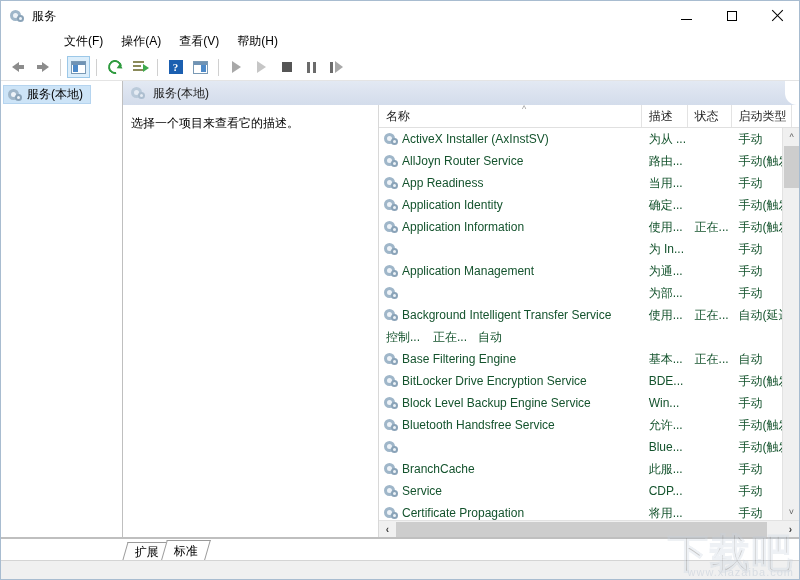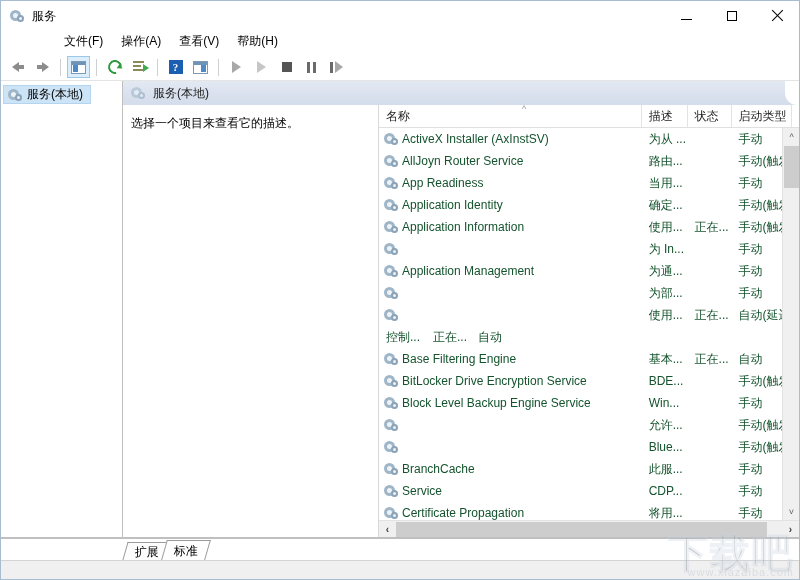--- a/index.html
+++ b/index.html
@@ -823,20 +823,21 @@
                     <div class="cell c-status"></div>
                     <div class="cell c-start">手动</div>
                     <div class="cell c-tail"></div>
                   </div>
                   <div class="row">
                     <div class="cell c-name">
                       <span class="svc-icon">
                         <span class="gear big"></span>
                         <span class="gear small"></span>
                       </span>
+                      <span class="row-name-text">Background Intelligent Transfer Service</span>
                     </div>
                     <div class="cell c-desc">使用...</div>
                     <div class="cell c-status">正在...</div>
                     <div class="cell c-start">自动(延迟...</div>
                     <div class="cell c-tail"></div>
                   </div>
                   <div class="row">
                     <div class="cell c-desc">控制...</div>
                     <div class="cell c-status">正在...</div>
                     <div class="cell c-start">自动</div>
@@ -880,20 +881,21 @@
                     <div class="cell c-status"></div>
                     <div class="cell c-start">手动</div>
                     <div class="cell c-tail"></div>
                   </div>
                   <div class="row">
                     <div class="cell c-name">
                       <span class="svc-icon">
                         <span class="gear big"></span>
                         <span class="gear small"></span>
                       </span>
+                      <span class="row-name-text">Bluetooth Handsfree Service</span>
                     </div>
                     <div class="cell c-desc">允许...</div>
                     <div class="cell c-status"></div>
                     <div class="cell c-start">手动(触发...</div>
                     <div class="cell c-tail"></div>
                   </div>
                   <div class="row">
                     <div class="cell c-name">
                       <span class="svc-icon">
                         <span class="gear big"></span>

